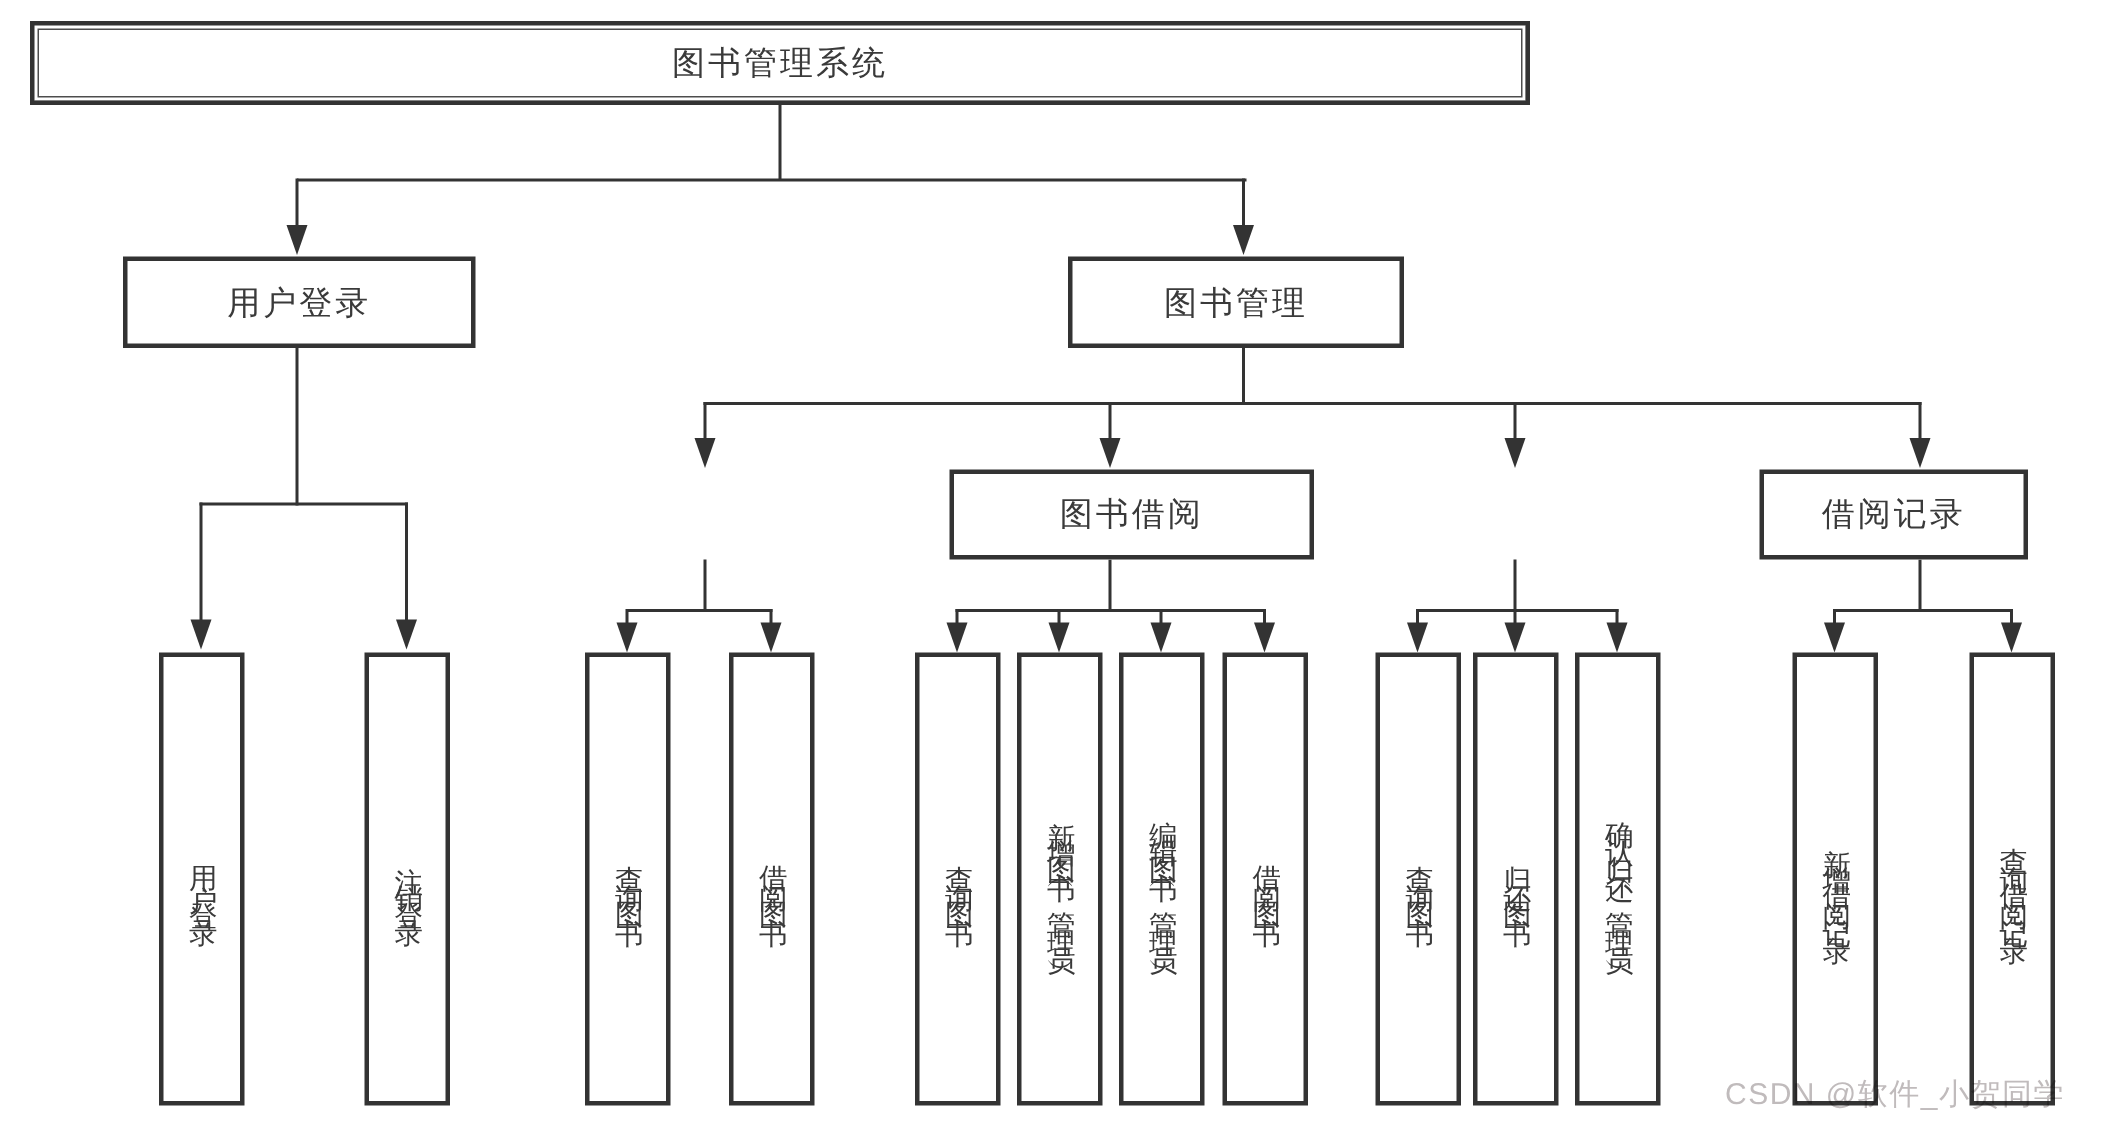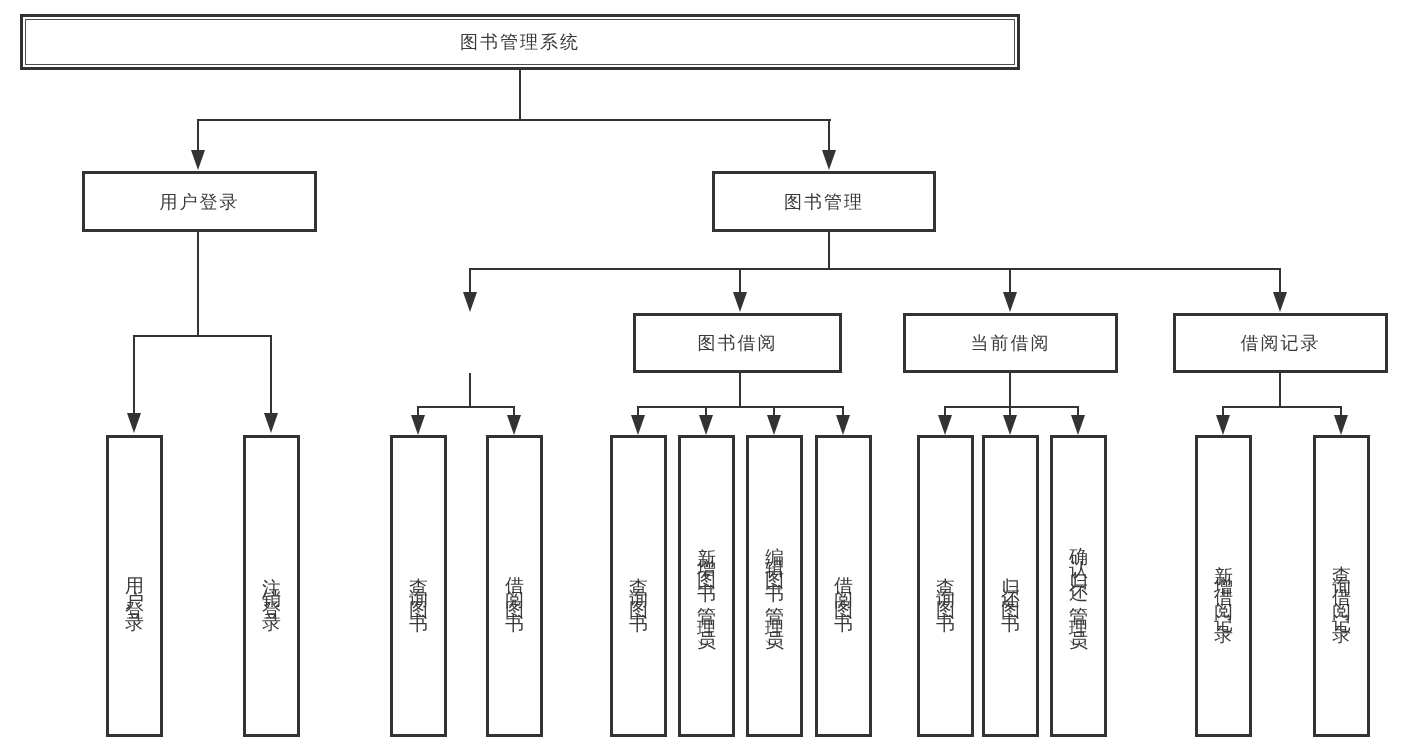--- a/index.html
+++ b/index.html
@@ -10,21 +10,21 @@
   }
   html,body{margin:0;padding:0;background:var(--background);}
   .stage{
     position:relative;width:1405px;height:747px;background:var(--background);
     font-family:"Liberation Sans","DejaVu Sans",sans-serif;overflow:hidden;
   }
   .box{
     position:absolute;box-sizing:border-box;background:#fff;
     border:3px solid var(--line);color:var(--text);
     display:flex;align-items:center;justify-content:center;
-    font-size:18px;letter-spacing:2px;white-space:nowrap;
+    font-size:22px;letter-spacing:2px;white-space:nowrap;
     z-index:2;
   }
   .box.double{
     box-shadow: inset 0 0 0 2px #ffffff, inset 0 0 0 3px #4d4d4d;
   }
   .box.v{
     writing-mode:vertical-rl;text-orientation:mixed;
     font-size:19px;letter-spacing:12px;white-space:normal;
   }
   .hl{position:absolute;height:2px;background:var(--line);z-index:1;}
@@ -68,23 +68,22 @@
   <div class="hl" style="left:469px;top:268px;width:812px"></div>
   <div class="vl" style="left:469px;top:268px;height:26px"></div>
   <div class="arrow" style="left:463px;top:292px"></div>
   <div class="vl" style="left:739px;top:268px;height:26px"></div>
   <div class="arrow" style="left:733px;top:292px"></div>
   <div class="vl" style="left:1009px;top:268px;height:26px"></div>
   <div class="arrow" style="left:1003px;top:292px"></div>
   <div class="vl" style="left:1279px;top:268px;height:26px"></div>
   <div class="arrow" style="left:1273px;top:292px"></div>
 
-  <div class="box" style="left:633px;top:313px;width:209px;height:60px">图书借阅</div>
-  <div class="box" style="left:903px;top:313px;width:215px;height:60px">当前借阅</div>
-  <div class="box" style="left:1173px;top:313px;width:215px;height:60px">借阅记录</div>
+  <div class="box" style="left:633px;top:313px;width:243px;height:60px">图书借阅</div>
+  <div class="box" style="left:1173px;top:313px;width:179px;height:60px">借阅记录</div>
 
   <div class="vl" style="left:469px;top:373px;height:35px"></div>
   <div class="hl" style="left:418px;top:406px;width:97px"></div>
   <div class="vl" style="left:417px;top:406px;height:10px"></div>
   <div class="arrow" style="left:411px;top:415px"></div>
   <div class="vl" style="left:513px;top:406px;height:10px"></div>
   <div class="arrow" style="left:507px;top:415px"></div>
 
   <div class="vl" style="left:739px;top:373px;height:35px"></div>
   <div class="hl" style="left:637px;top:406px;width:207px"></div>
@@ -124,14 +123,15 @@
   <div class="box v" style="left:746px;top:435px;width:57px;height:302px">编辑图书（管理员）</div>
   <div class="box v" style="left:815px;top:435px;width:57px;height:302px">借阅图书</div>
 
   <div class="box v" style="left:917px;top:435px;width:57px;height:302px">查询图书</div>
   <div class="box v" style="left:982px;top:435px;width:57px;height:302px">归还图书</div>
   <div class="box v" style="left:1050px;top:435px;width:57px;height:302px">确认归还（管理员）</div>
 
   <div class="box v" style="left:1195px;top:435px;width:57px;height:302px">新增借阅记录</div>
   <div class="box v" style="left:1313px;top:435px;width:57px;height:302px">查询借阅记录</div>
 
+  <div class="watermark">CSDN @软件_小贺同学</div>
 
 </div>
 
 </body></html>

